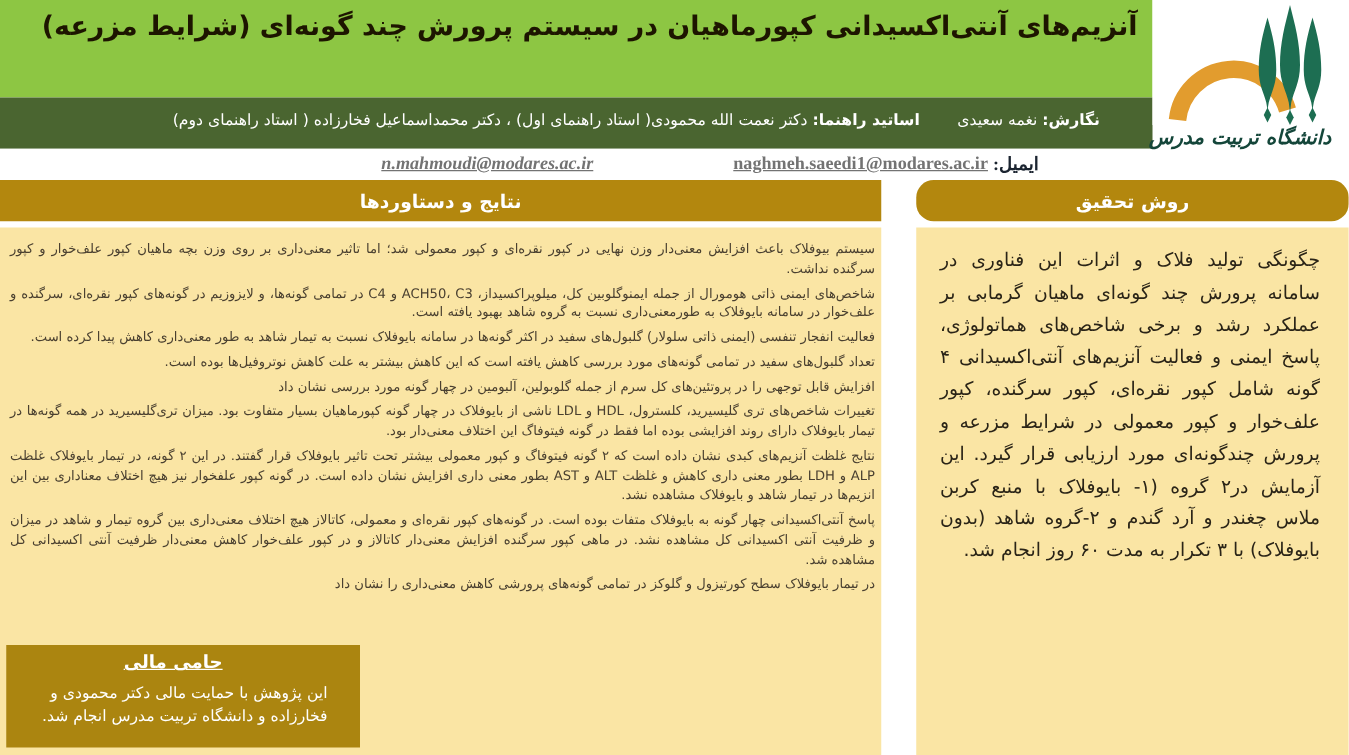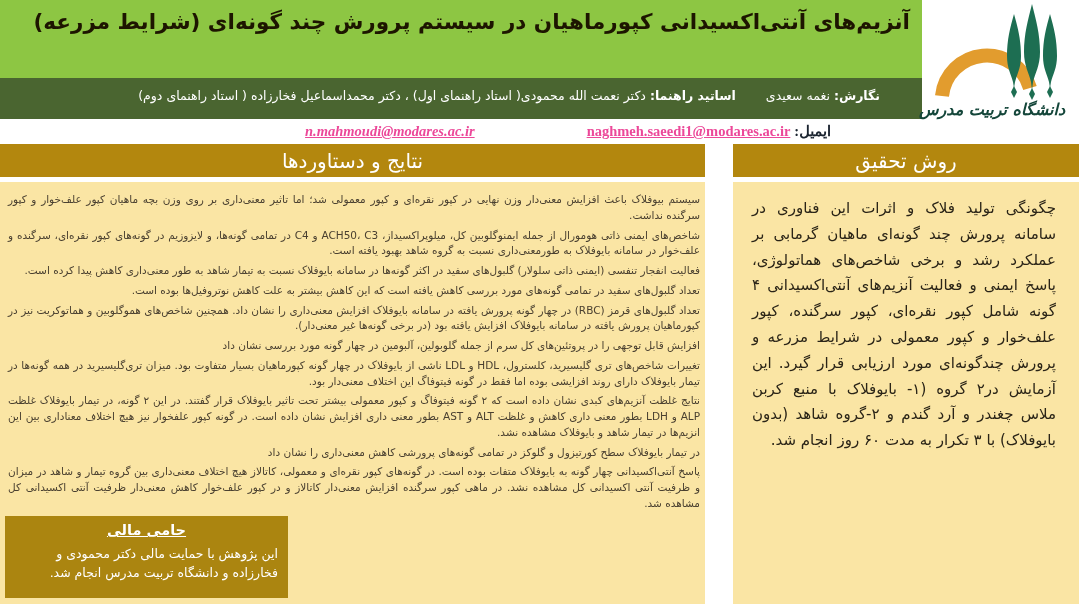--- a/index.html
+++ b/index.html
@@ -26,59 +26,59 @@
   }
   .author-band .lbl{font-weight:bold;}
   .author-band .sp{display:inline-block;width:26px;}
   .email-row{
     left:0;top:119px;width:1079px;height:25px;
     background:#ffffff;color:#1b2430;
     direction:rtl;display:flex;align-items:center;
     padding-right:248px;box-sizing:border-box;
     font-family:"Liberation Serif", serif;font-size:14.5px;font-weight:bold;
   }
-  .email-row .email{ text-decoration:underline;color:#ec4899;}
+  .email-row .email{ text-decoration:underline;color:#737373;}
   .email-row .e1{margin-right:4px;margin-left:40px;}
   .email-row .e2{margin-right:72px;font-style:italic;}
   .logo-box{
     right:0;top:0;width:157px;height:100px;background:#ffffff;
     text-align:center;
   }
   .logo-box .calli{
     position:absolute;left:0;right:14px;top:100px;
     color:#14463a;font-size:16px;font-style:italic;font-weight:bold;
     direction:rtl;text-align:center;white-space:nowrap;
   }
   
   .bar{
     top:144px;height:33px;background:#b3870e;color:#ffffff;
     display:flex;align-items:center;justify-content:center;
-    font-weight:normal;font-size:20px;direction:rtl;
+    font-weight:bold;font-size:15px;direction:rtl;
   }
   .bar-left{left:0;width:705px;}
-  .bar-right{left:733px;width:346px;}
+  .bar-right{left:733px;width:346px;border-radius:14px;}
   
   .cream-left{left:0;top:182px;width:705px;height:422px;background:#fae5a4;}
   .cream-right{left:733px;top:182px;width:346px;height:422px;background:#fae5a4;}
   .results-body{
     left:8px;top:192px;width:692px;
     direction:rtl;text-align:justify;text-align-last:right;
     color:#4a4030;font-size:10.5px;line-height:1.5;
   }
   .results-body p{margin:0 0 4px 0;}
   .method-body{
     left:752px;top:196px;width:304px;
     direction:rtl;text-align:justify;text-align-last:right;
     color:#2a2417;font-size:15px;line-height:1.72;
   }
   
   .sponsor{
     left:5px;top:516px;width:283px;height:82px;
     background:#ab8510;color:#ffffff;direction:rtl;
-    box-sizing:border-box;padding:6px 10px 0 10px;
+    box-sizing:border-box;padding:6px 26px 0 10px;
   }
   .sponsor .s-title{
     text-align:center;font-weight:bold;font-size:14.5px;
     text-decoration:underline;margin-bottom:6px;
   }
   .sponsor .s-body{font-size:12.5px;line-height:1.55;text-align:right;}
 </style>
 </head>
 <body>
 
@@ -122,26 +122,25 @@
 </div>
 
 <div class="abs cream-left"></div>
 <div class="abs cream-right"></div>
 
 <div class="abs results-body">
     <p>سیستم بیوفلاک باعث افزایش معنی‌دار وزن نهایی در کپور نقره‌ای و کپور معمولی شد؛ اما تاثیر معنی‌داری بر روی وزن بچه ماهیان کپور علف‌خوار و کپور سرگنده نداشت.</p>
     <p>شاخص‌های ایمنی ذاتی هومورال از جمله ایمنوگلوبین کل، میلوپراکسیداز، ACH50، C3 و C4 در تمامی گونه‌ها، و لایزوزیم در گونه‌های کپور نقره‌ای، سرگنده و علف‌خوار در سامانه بایوفلاک به طورمعنی‌داری نسبت به گروه شاهد بهبود یافته است.</p>
     <p>فعالیت انفجار تنفسی (ایمنی ذاتی سلولار) گلبول‌های سفید در اکثر گونه‌ها در سامانه بایوفلاک نسبت به تیمار شاهد به طور معنی‌داری کاهش پیدا کرده است.</p>
     <p>تعداد گلبول‌های سفید در تمامی گونه‌های مورد بررسی کاهش یافته است که این کاهش بیشتر به علت کاهش نوتروفیل‌ها بوده است.</p>
-    <p>تعداد گلبول‌های قرمز (RBC) در چهار گونه پرورش یافته در سامانه بایوفلاک افزایش معنی‌داری را نشان داد. همچنین شاخص‌های هموگلوبین و هماتوکریت نیز در کپورماهیان پرورش یافته در سامانه بایوفلاک افزایش یافته بود (در برخی گونه‌ها غیر معنی‌دار).</p>
     <p>افزایش قابل توجهی را در پروتئین‌های کل سرم از جمله گلوبولین، آلبومین در چهار گونه مورد بررسی نشان داد</p>
     <p>تغییرات شاخص‌های تری گلیسیرید، کلسترول، HDL و LDL ناشی از بایوفلاک در چهار گونه کپورماهیان بسیار متفاوت بود. میزان تری‌گلیسیرید در همه گونه‌ها در تیمار بایوفلاک دارای روند افزایشی بوده اما فقط در گونه فیتوفاگ این اختلاف معنی‌دار بود.</p>
     <p>نتایج غلظت آنزیم‌های کبدی نشان داده است که ۲ گونه فیتوفاگ و کپور معمولی بیشتر تحت تاثیر بایوفلاک قرار گفتند. در این ۲ گونه، در تیمار بایوفلاک غلظت ALP و LDH بطور معنی داری کاهش و غلظت ALT و AST بطور معنی داری افزایش نشان داده است. در گونه کپور علفخوار نیز هیچ اختلاف معناداری بین این انزیم‌ها در تیمار شاهد و بایوفلاک مشاهده نشد.</p>
+    <p>پاسخ آنتی‌اکسیدانی چهار گونه به بایوفلاک متفات بوده است. در گونه‌های کپور نقره‌ای و معمولی، کاتالاز هیچ اختلاف معنی‌داری بین گروه تیمار و شاهد در میزان و ظرفیت آنتی اکسیدانی کل مشاهده نشد. در ماهی کپور سرگنده افزایش معنی‌دار کاتالاز و در کپور علف‌خوار کاهش معنی‌دار ظرفیت آنتی اکسیدانی کل مشاهده شد.</p>
     <p>در تیمار بایوفلاک سطح کورتیزول و گلوکز در تمامی گونه‌های پرورشی کاهش معنی‌داری را نشان داد</p>
-    <p>پاسخ آنتی‌اکسیدانی چهار گونه به بایوفلاک متفات بوده است. در گونه‌های کپور نقره‌ای و معمولی، کاتالاز هیچ اختلاف معنی‌داری بین گروه تیمار و شاهد در میزان و ظرفیت آنتی اکسیدانی کل مشاهده نشد. در ماهی کپور سرگنده افزایش معنی‌دار کاتالاز و در کپور علف‌خوار کاهش معنی‌دار ظرفیت آنتی اکسیدانی کل مشاهده شد.</p>
   </div>
 
 <div class="abs method-body">چگونگی تولید فلاک و اثرات این فناوری در سامانه پرورش چند گونه‌ای ماهیان گرمابی بر عملکرد رشد و برخی شاخص‌های هماتولوژی، پاسخ ایمنی و فعالیت آنزیم‌های آنتی‌اکسیدانی ۴ گونه شامل کپور نقره‌ای، کپور سرگنده، کپور علف‌خوار و کپور معمولی در شرایط مزرعه و پرورش چندگونه‌ای مورد ارزیابی قرار گیرد. این آزمایش در۲ گروه (۱- بایوفلاک با منبع کربن ملاس چغندر و آرد گندم و ۲-گروه شاهد (بدون بایوفلاک) با ۳ تکرار به مدت ۶۰ روز انجام شد.</div>
 
 <div class="abs sponsor">
   <div class="s-title">حامی مالی</div>
   <div class="s-body">این پژوهش با حمایت مالی دکتر محمودی و فخارزاده و دانشگاه تربیت مدرس انجام شد.</div>
 </div>
 
 </body></html>

